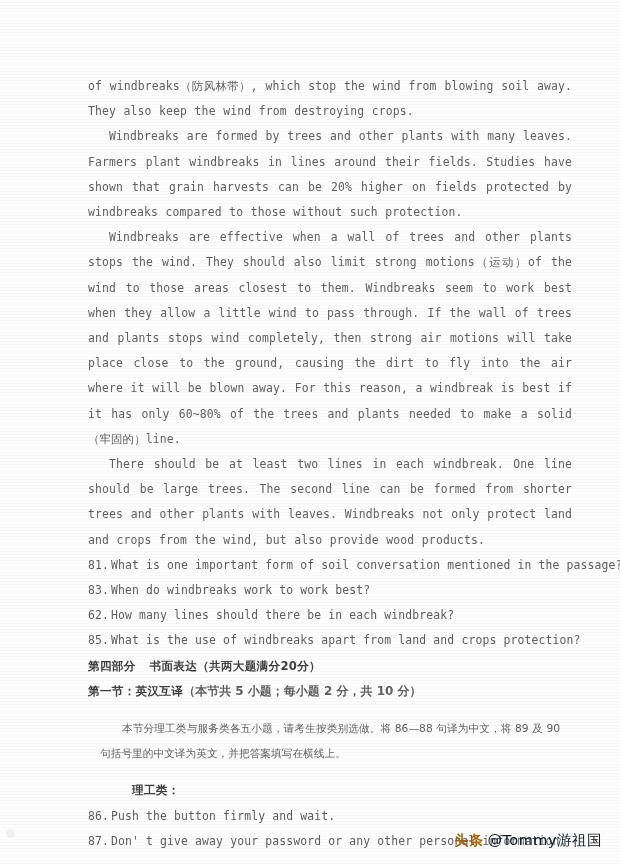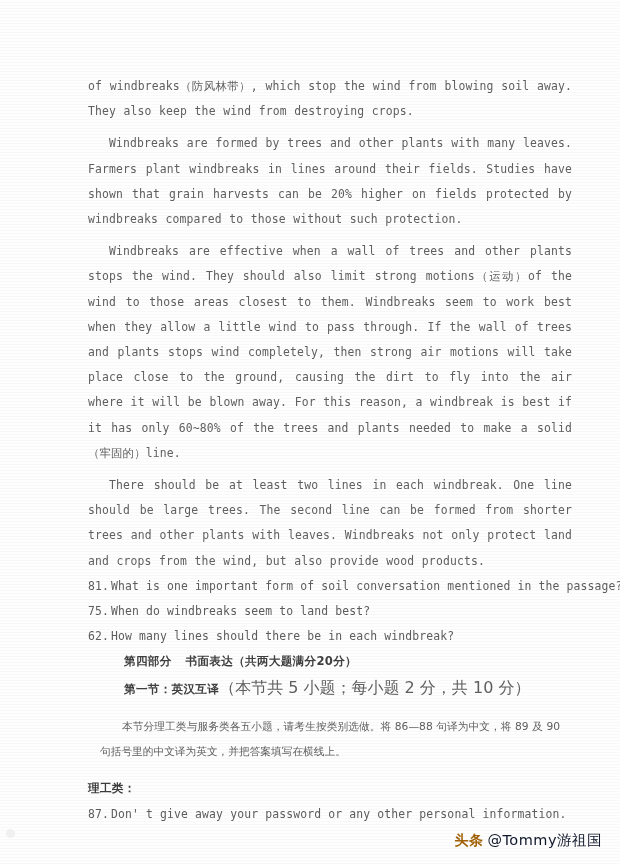--- a/index.html
+++ b/index.html
@@ -40,21 +40,21 @@
     text-align: justify;
     text-align-last: left;
     letter-spacing: 0.15px;
     color: #606060;
     word-spacing: 0.5px;
   }
   .para.indent {
     text-indent: 21px;
   }
   .para + .para {
-    margin-top: 7px;
+    margin-top: 0;
   }
 
   
   .qlist {
     margin: 0;
     padding: 0;
     list-style: none;
   }
   .qline {
     font-size: 11.4px;
@@ -69,25 +69,24 @@
   }
 
   
   .heading {
     font-family: "DejaVu Sans", "Liberation Sans", sans-serif;
     font-weight: bold;
     font-size: 11.6px;
     line-height: 25.2px;
     color: #3f3f3f;
     letter-spacing: 0.3px;
-    margin-left: 36px;
   }
   .heading .sub {
-    font-weight: normal;
-    font-size: 16px;
+    font-weight: bold;
+    font-size: 12px;
     color: #5f5f5f;
     letter-spacing: 0;
   }
   .heading .gap {
     display: inline-block;
     width: 14px;
   }
 
   .instruction {
     font-family: "DejaVu Sans", "Liberation Sans", sans-serif;
@@ -100,20 +99,21 @@
     margin: 12px;
   }
 
   .cat-heading {
     font-family: "DejaVu Sans", "Liberation Sans", sans-serif;
     font-weight: bold;
     font-size: 11.6px;
     line-height: 25.6px;
     color: #3d3d3d;
     letter-spacing: 0.3px;
+    margin-left: 44px;
   }
 
   
   #watermark {
     position: absolute;
     right: 18px;
     bottom: 14px;
     display: flex;
     align-items: center;
     gap: 4px;
@@ -161,40 +161,46 @@
     <p class="para">of windbreaks（防风林带）, which stop the wind from blowing soil away. They also keep the wind from destroying crops.</p>
     <p class="para indent">Windbreaks are formed by trees and other plants with many leaves. Farmers plant windbreaks in lines around their fields. Studies have shown that grain harvests can be 20% higher on fields protected by windbreaks compared to those without such protection.</p>
     <p class="para indent">Windbreaks are effective when a wall of trees and other plants stops the wind. They should also limit strong motions（运动）of the wind to those areas closest to them. Windbreaks seem to work best when they allow a little wind to pass through. If the wall of trees and plants stops wind completely, then strong air motions will take place close to the ground, causing the dirt to fly into the air where it will be blown away. For this reason, a windbreak is best if it has only 60~80% of the trees and plants needed to make a solid（牢固的）line.</p>
     <p class="para indent">There should be at least two lines in each windbreak. One line should be large trees. The second line can be formed from shorter trees and other plants with leaves. Windbreaks not only protect land and crops from the wind, but also provide wood products.</p>
 
     <ul class="qlist">
       <li class="qline">
         <span class="qnum">81.</span><span>What is one important form of soil conversation mentioned in the passage?</span>
       </li>
       <li class="qline">
-        <span class="qnum">75.</span><span>When do windbreaks seem to land best?</span>
+        <span class="qnum">83.</span><span>When do windbreaks work to work best?</span>
       </li>
       <li class="qline">
         <span class="qnum">62.</span><span>How many lines should there be in each windbreak?</span>
+      </li>
+      <li class="qline">
+        <span class="qnum">85.</span><span>What is the use of windbreaks apart from land and crops protection?</span>
       </li>
     </ul>
 
     <div class="heading">
       <span>第四部分</span><span class="gap"></span><span>书面表达</span><span>（共两大题满分20分）</span>
     </div>
 
     <div class="heading">
       <span>第一节：英汉互译</span><span class="sub">（本节共 5 小题；每小题 2 分，共 10 分）</span>
     </div>
 
     <p class="instruction">本节分理工类与服务类各五小题，请考生按类别选做。将 86—88 句译为中文，将 89 及 90 句括号里的中文译为英文，并把答案填写在横线上。</p>
 
     <div class="cat-heading">理工类：</div>
 
     <ul class="qlist">
+      <li class="qline">
+        <span class="qnum">86.</span><span>Push the button firmly and wait.</span>
+      </li>
       <li class="qline">
         <span class="qnum">87.</span><span>Don' t give away your password or any other personal information.</span>
       </li>
     </ul>
 
   </div>
 
   <div class="scan-noise"></div>
 
   <div id="wm-corner"></div>

